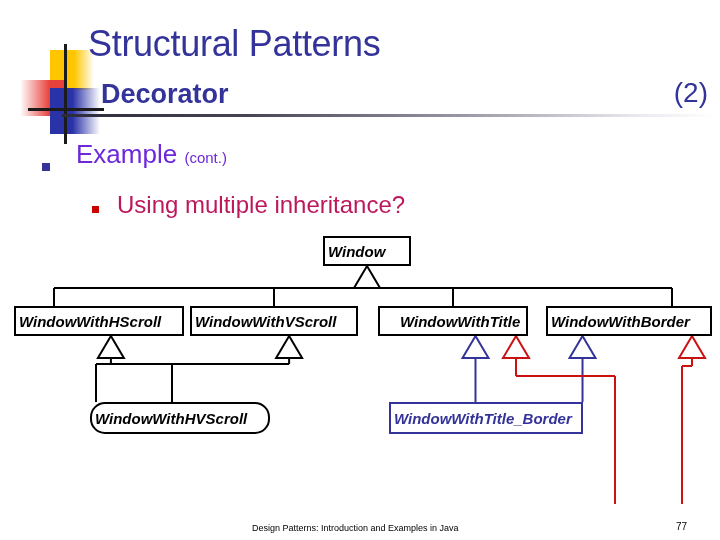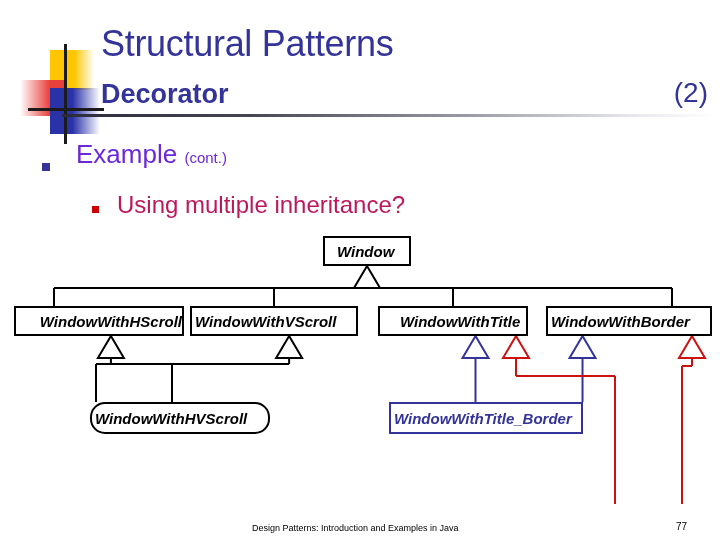--- a/index.html
+++ b/index.html
@@ -29,21 +29,21 @@
   }
   .sq-blue {
     left: 32px; top: 44px; width: 50px; height: 46px;
     background: linear-gradient(to right, #2a32a8 45%, rgba(42,50,168,0) 100%);
   }
   .cross-v { left: 46px; top: 0px; width: 3px; height: 100px; background: #1b1b1b; }
   .cross-h { left: 10px; top: 64px; width: 76px; height: 3px; background: #1b1b1b; }
 
   
   #title-main {
-    position: absolute; left: 101px; top: 23px;
+    position: absolute; left: 88px; top: 23px;
     font-size: 36px; color: #333399; letter-spacing: -0.3px;
     white-space: nowrap;
   }
   #title-sub {
     position: absolute; left: 101px; top: 79px;
     font-size: 27px; font-weight: bold; color: #333399;
     white-space: nowrap;
   }
   #title-count {
     position: absolute; right: 12px; top: 77px;
@@ -146,24 +146,24 @@
       <polygon points="516,108 503,130 529,130" fill="#ffffff" stroke="#cc1111" stroke-width="2"></polygon>
       <polygon points="692,108 679,130 705,130" fill="#ffffff" stroke="#cc1111" stroke-width="2"></polygon>
       <line x1="516" y1="130" x2="516" y2="148" stroke="#cc1111" stroke-width="2"></line>
       <line x1="516" y1="148" x2="615" y2="148" stroke="#cc1111" stroke-width="2"></line>
       <line x1="615" y1="148" x2="615" y2="452" stroke="#cc1111" stroke-width="2"></line>
       <line x1="692" y1="130" x2="692" y2="138" stroke="#cc1111" stroke-width="2"></line>
       <line x1="692" y1="138" x2="682" y2="138" stroke="#cc1111" stroke-width="2"></line>
       <line x1="682" y1="138" x2="682" y2="452" stroke="#cc1111" stroke-width="2"></line>
     </svg>
   <div id="diagram-nodes">
-      <div class="uml-box black" style="left: 323px; top: 8px; width: 88px; height: 30px; font-size: 15px; padding-left: 12px;">
+      <div class="uml-box black" style="left: 323px; top: 8px; width: 88px; height: 30px; font-size: 15px; padding-left: 3px;">
         <span>Window</span>
       </div>
-      <div class="uml-box black" style="left: 14px; top: 78px; width: 170px; height: 30px; font-size: 15px; padding-left: 3px; justify-content: flex-end;">
+      <div class="uml-box black" style="left: 14px; top: 78px; width: 170px; height: 30px; font-size: 15px; padding-left: 3px;">
         <span>WindowWithHScroll</span>
       </div>
       <div class="uml-box black" style="left: 190px; top: 78px; width: 168px; height: 30px; font-size: 15px; padding-left: 3px;">
         <span>WindowWithVScroll</span>
       </div>
       <div class="uml-box black" style="left: 378px; top: 78px; width: 150px; height: 30px; font-size: 15px; padding-left: 20px;">
         <span>WindowWithTitle</span>
       </div>
       <div class="uml-box black" style="left: 546px; top: 78px; width: 166px; height: 30px; font-size: 15px; padding-left: 3px;">
         <span>WindowWithBorder</span>

